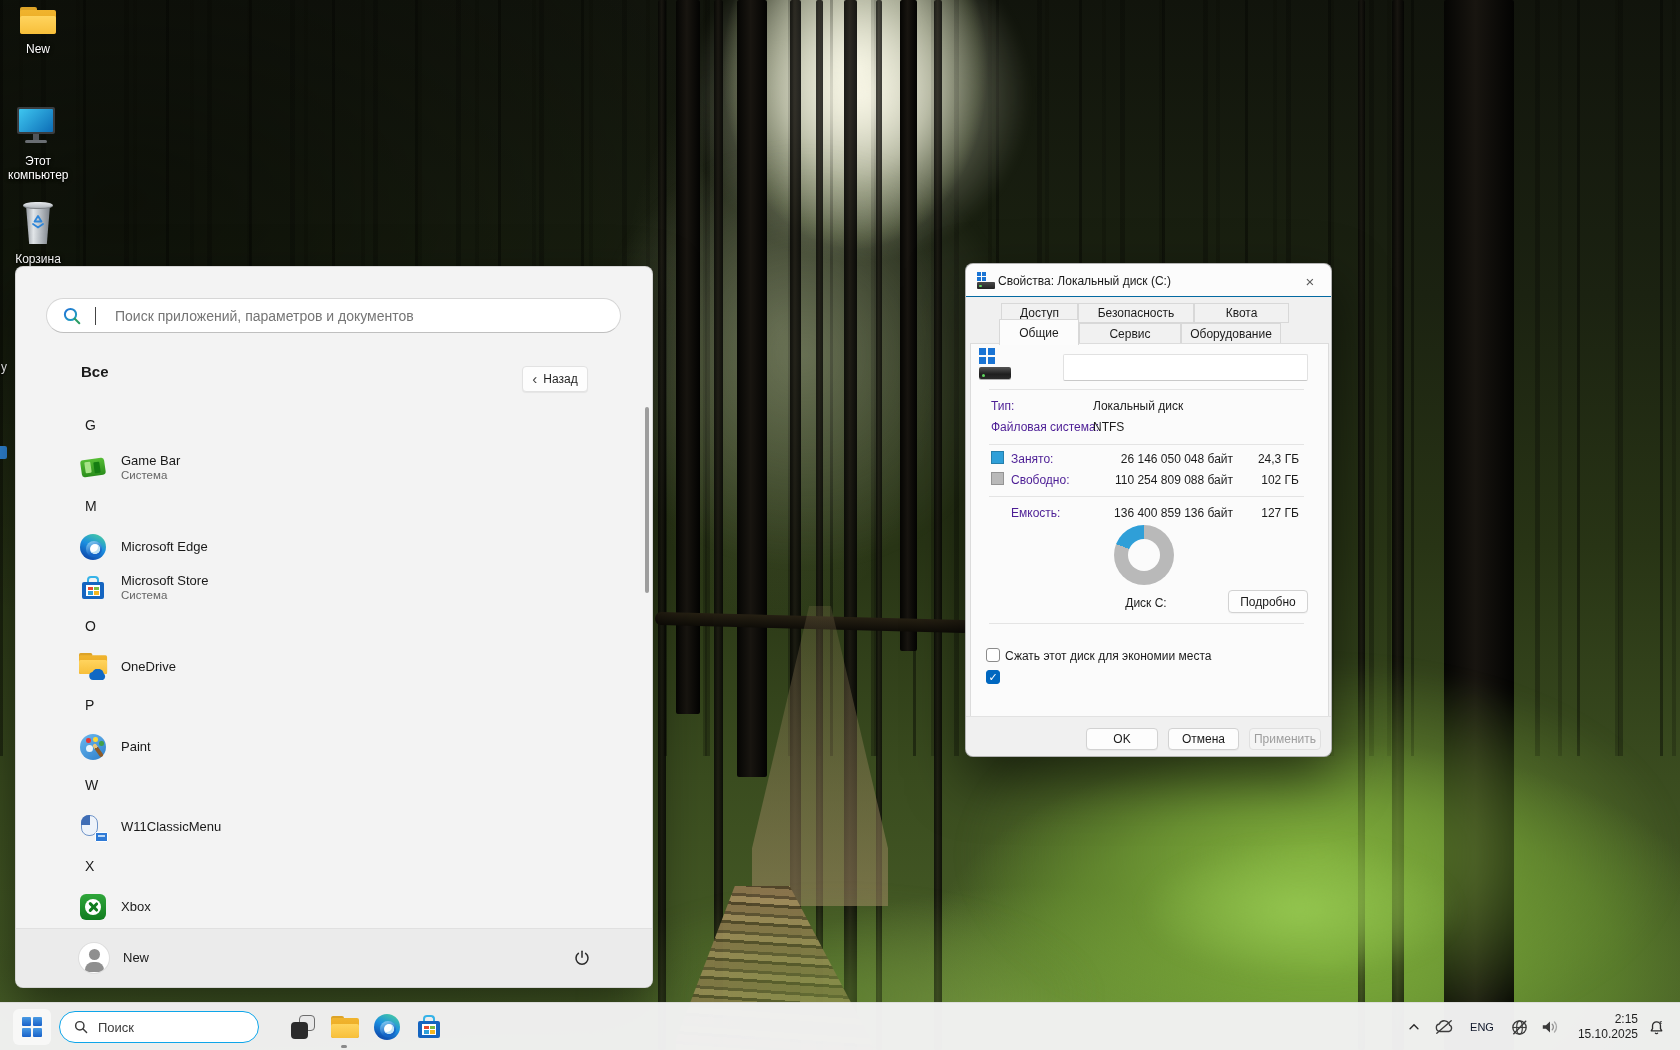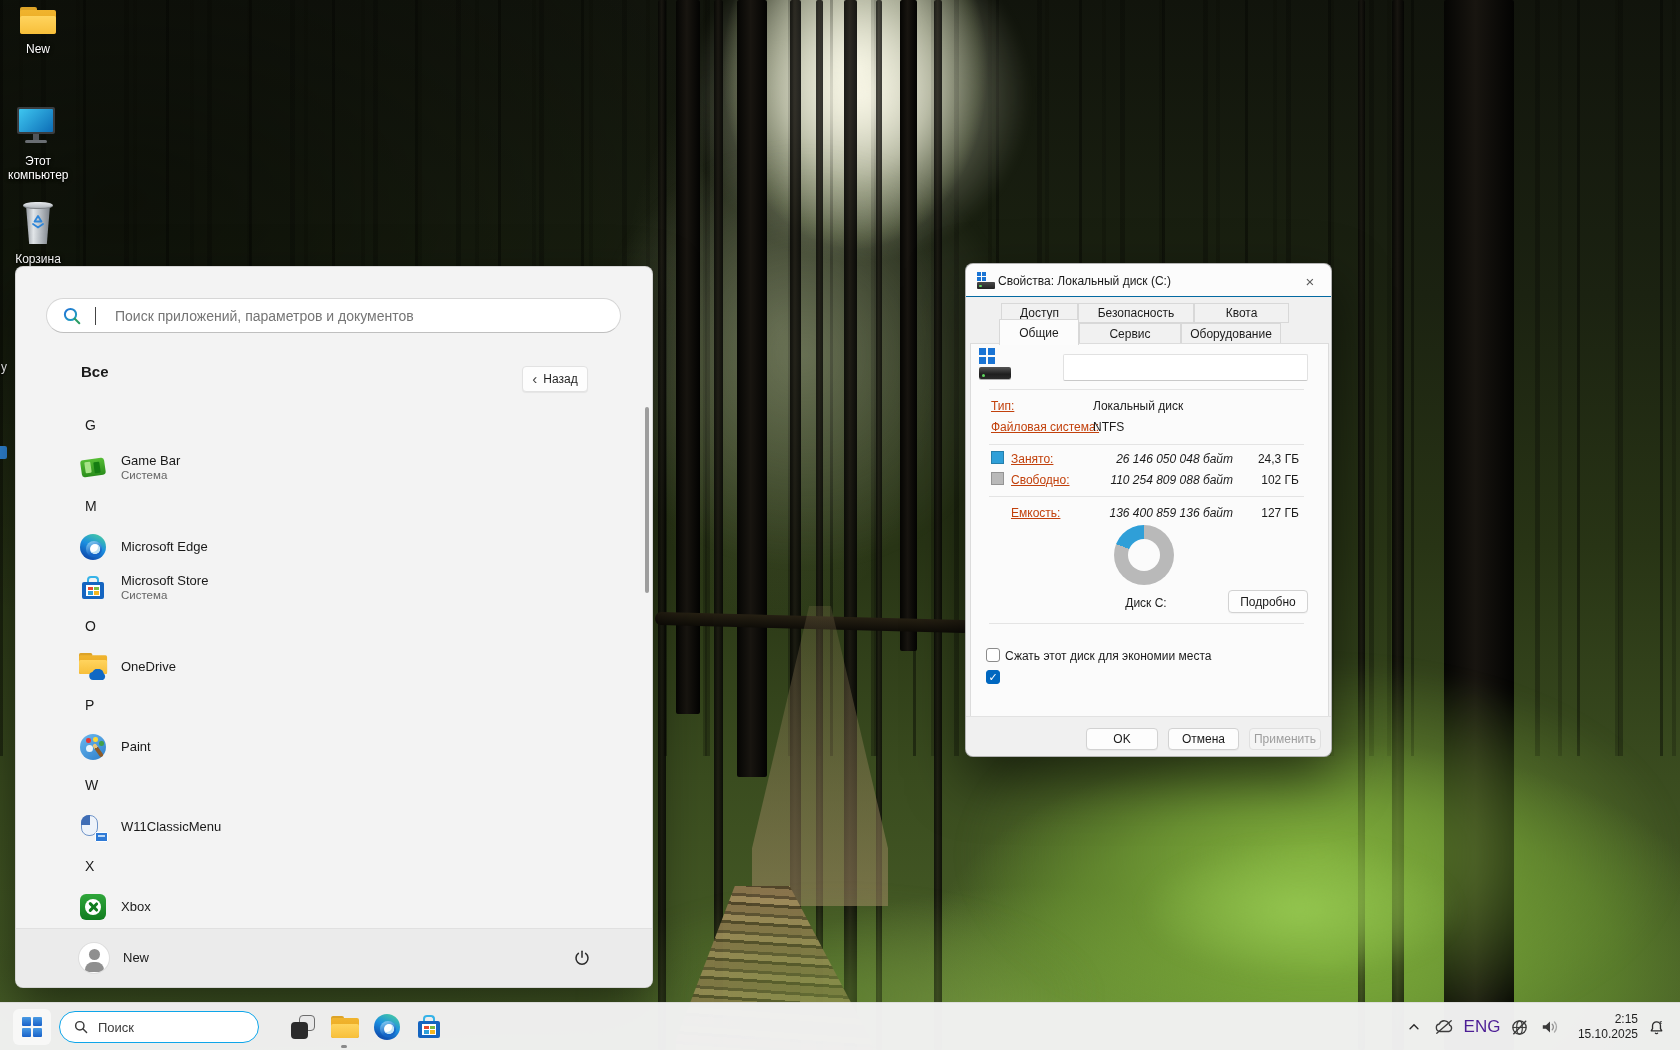--- a/index.html
+++ b/index.html
@@ -126,24 +126,24 @@
   .tab.active { top:55px; height:26px; background:#fcfcfc; border-bottom:none; z-index:3; border-radius:1px 1px 0 0; }
   .dlg-pane { position:absolute; left:4px; top:79px; width:359px; height:375px; background:#fbfbfb; border:1px solid #dcdcdc; z-index:1; }
 
   .drive-icon { position:absolute; left:13px; top:84px; width:36px; height:34px; z-index:2; }
   .drive-icon .sq { position:absolute; left:0; top:0; width:16px; height:16px; display:grid; grid-template-columns:1fr 1fr; grid-template-rows:1fr 1fr; gap:1.5px; }
   .drive-icon .sq i { background:#1a74d4; }
   .drive-icon .bar { position:absolute; left:0; top:19px; width:32px; height:12px; background:linear-gradient(180deg,#555,#1f1f1f 60%,#2b2b2b); border-radius:2px; box-shadow:0 1px 0 rgba(0,0,0,.3); }
   .drive-icon .dot { position:absolute; left:3px; top:26px; width:3px; height:3px; background:#5fd75f; border-radius:50%; }
   .vol-input { position:absolute; left:97px; top:90px; width:245px; height:27px; background:#fff; border:1px solid #e1e1e1; border-bottom:1px solid #c9c9c9; border-radius:2px; z-index:2; font-size:12px; padding:0 6px; }
   .dlg-sep { position:absolute; left:23px; width:315px; height:1px; background:#e4e4e4; z-index:2; }
-  .f-label { position:absolute; z-index:2; color:#c2410c;text-decoration:underline; }
+  .f-label { position:absolute; z-index:2; color:#4c1d95; }
   .f-value { position:absolute; z-index:2; color:#1c1c1c; }
   .legend-sq { position:absolute; width:13px; height:13px; z-index:2; border:1px solid rgba(0,0,0,.2); }
-  .bytes-col { position:absolute; left:100px; width:167px; text-align:right; z-index:2;font-style:italic; }
+  .bytes-col { position:absolute; left:100px; width:167px; text-align:right; z-index:2; }
   .size-col { position:absolute; left:272px; width:61px; text-align:right; z-index:2; }
   .donut { position:absolute; left:148px; top:261px; width:60px; height:60px; border-radius:50%; z-index:2; }
   .donut::after { content:""; position:absolute; left:14px; top:14px; width:32px; height:32px; background:#fbfbfb; border-radius:50%; }
   .disk-caption { position:absolute; left:128px; top:332px; width:104px; text-align:center; z-index:2; }
   .win-btn { position:absolute; background:#fdfdfd; border:1px solid #d2d2d2; border-radius:4px; font-size:12px; color:#1b1b1b; display:flex; align-items:center; justify-content:center; z-index:2; box-shadow:0 1px 1px rgba(0,0,0,.04); }
   .win-btn.disabled { color:#9d9d9d; background:#f4f4f4; border-color:#e0e0e0; box-shadow:none; }
   .cb { position:absolute; width:14px; height:14px; border:1px solid #8b8b8b; border-radius:3px; background:#fff; z-index:2; }
   .cb.checked { background:#0067c0; border-color:#0067c0; color:#fff; font-size:11px; line-height:13px; text-align:center; }
   .cb-label { position:absolute; left:39px; z-index:2; color:#1c1c1c; line-height:14px; }
   .dlg-footer { position:absolute; left:0; right:0; bottom:0; height:40px; background:#f0f0f0; border-top:1px solid #e2e2e2; border-radius:0 0 8px 8px; z-index:2; }
@@ -156,21 +156,21 @@
   .tb-search { position:absolute; left:59px; top:8px; width:200px; height:32px; background:#fff; border:1px solid #0ea5e9; border-radius:16px; display:flex; align-items:center; }
   .tb-search svg { margin-left:13px; }
   .tb-search span { margin-left:9px; font-size:13px; color:#3c3c3c; }
   .tb-ic { position:absolute; top:8px; width:32px; height:32px; display:flex; align-items:center; justify-content:center; border-radius:5px; }
   .taskview { position:relative; width:24px; height:24px; }
   .taskview .tv-back { position:absolute; right:0; top:0; width:16px; height:16px; background:#e8e8e8; border:1.5px solid #6d6d6d; border-radius:4px; }
   .taskview .tv-front { position:absolute; left:0; bottom:0; width:17px; height:17px; background:#2b2b2b; border-radius:4px; }
   .run-dot { position:absolute; left:341px; top:42px; width:6px; height:3px; background:#8a8a8a; border-radius:2px; }
   .tray { position:absolute; right:0; top:0; height:48px; display:flex; align-items:center; }
   .tray-item { display:flex; align-items:center; justify-content:center; }
-  .tray-lang { font-size:17px; color:#4c1d95; }
+  .tray-lang { font-size:11px; color:#0f172a; }
   .tray-clock { text-align:right; font-size:12px; color:#1f1f1f; line-height:15px; }
 
   .edge26 { width:26px; height:26px; }
   .frag-u { position:absolute; left:1px; top:360px; color:#fff; font-size:12px; text-shadow:0 1px 2px #000; z-index:2; }
   .frag-blue { position:absolute; left:0; top:446px; width:7px; height:13px; background:#2f86d8; border-radius:0 2px 2px 0; z-index:2; }
 </style>
 </head>
 <body>
 
 <div class="wallpaper">

